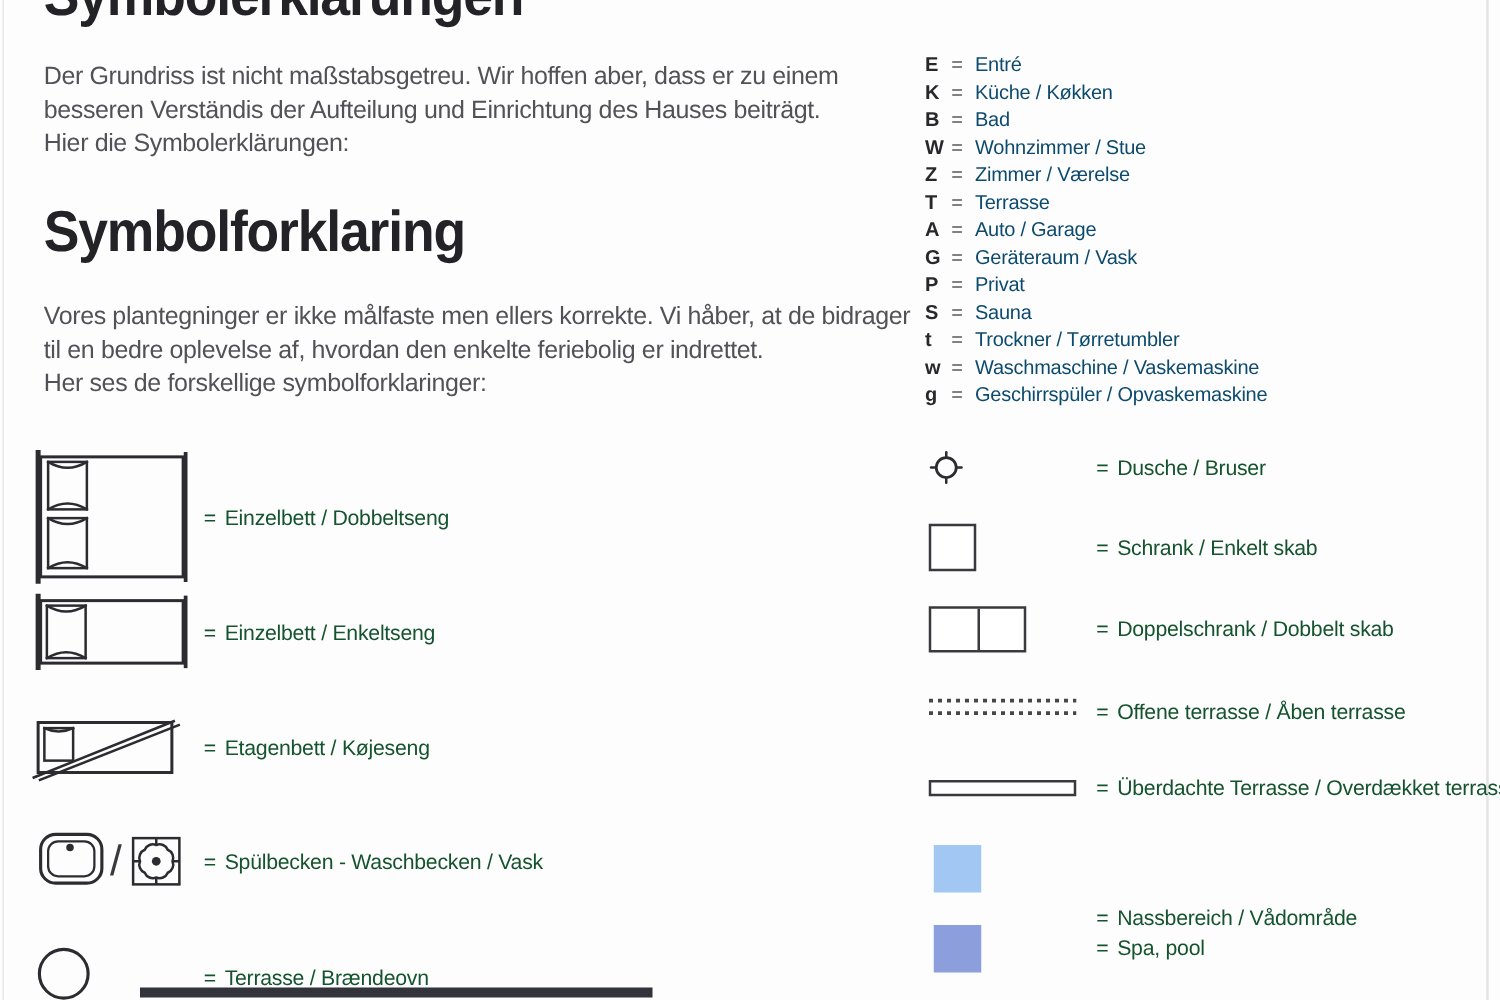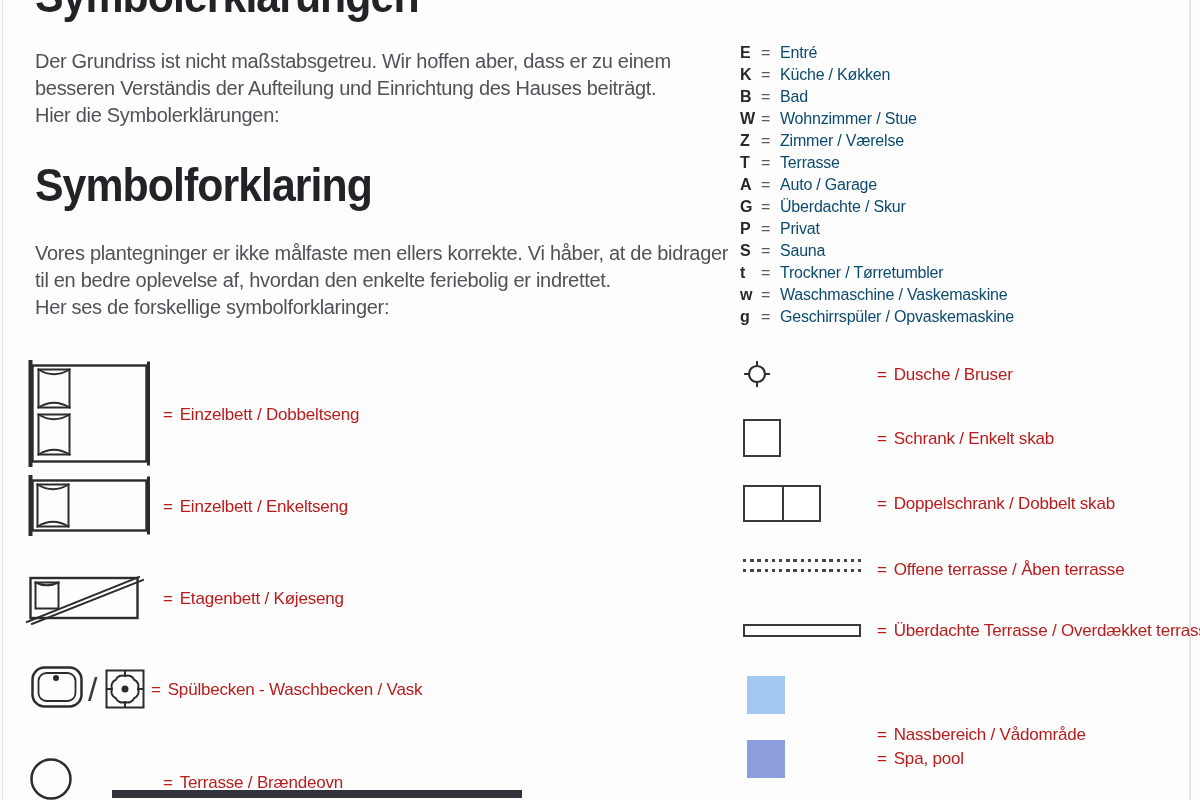--- a/index.html
+++ b/index.html
@@ -11,21 +11,21 @@
   .edge.right { left:1189px; }
   .h1 { position:absolute; left:35px; color:#232327; font-size:46px; font-weight:600;
     letter-spacing:-1px; line-height:1; white-space:pre; transform:scaleX(.93); transform-origin:left top; }
   .para { position:absolute; left:35px; color:#515157; font-size:20px; letter-spacing:-0.3px;
     line-height:27px; white-space:pre; }
   .abbr-list { position:absolute; left:740px; top:42px; }
   .abbr-row { display:flex; height:22px; align-items:center; font-size:16px; letter-spacing:-0.2px; }
   .abbr-letter { width:21px; font-weight:700; color:#28282c; }
   .abbr-eq { width:19px; color:#5a5a5e; }
   .abbr-label { color:#0c4a6e; }
-  .sym-label { position:absolute; color:#b91c1c; font-size:17px; letter-spacing:-0.2px; white-space:pre; }
+  .sym-label { position:absolute; color:#14532d; font-size:17px; letter-spacing:-0.2px; white-space:pre; }
   .sym-label .eq { margin-right:7px; }
   svg { display:block; overflow:visible; }
   .stroke { stroke:#2c2c30; fill:none; }
   .box { position:absolute; border:2px solid #3a3a3e; background:#fff; }
   .dbox-divider { position:absolute; left:50%; top:0; bottom:0; width:2px; background:#3a3a3e; }
   .dotrow { position:absolute; left:0; right:0; height:3px;
     background:repeating-linear-gradient(90deg,#47474b 0 3.5px,transparent 3.5px 7.2px); }
   .swatch { position:absolute; width:38px; height:38px; }
   .bottom-bar { position:absolute; left:112px; top:790px; width:410px; height:8px; background:#33333b; }
   .icon-wrap { position:absolute; }
@@ -81,21 +81,21 @@
         <span class="abbr-label">Terrasse</span>
       </div>
     <div class="abbr-row">
         <span class="abbr-letter">A</span>
         <span class="abbr-eq">=</span>
         <span class="abbr-label">Auto / Garage</span>
       </div>
     <div class="abbr-row">
         <span class="abbr-letter">G</span>
         <span class="abbr-eq">=</span>
-        <span class="abbr-label">Überdachte / Skur</span>
+        <span class="abbr-label">Geräteraum / Vask</span>
       </div>
     <div class="abbr-row">
         <span class="abbr-letter">P</span>
         <span class="abbr-eq">=</span>
         <span class="abbr-label">Privat</span>
       </div>
     <div class="abbr-row">
         <span class="abbr-letter">S</span>
         <span class="abbr-eq">=</span>
         <span class="abbr-label">Sauna</span>
@@ -177,21 +177,21 @@
         <rect x="1.5" y="1.5" width="37" height="37" stroke-width="2"></rect>
         <path stroke-width="2" d="M33 20 A7 7 0 0 1 29.2 29.2 A7 7 0 0 1 20 33 A7 7 0 0 1 10.8 29.2 A7 7 0 0 1 7 20 A7 7 0 0 1 10.8 10.8 A7 7 0 0 1 20 7 A7 7 0 0 1 29.2 10.8 A7 7 0 0 1 33 20 Z"></path>
         <line x1="1.5" y1="20" x2="7" y2="20" stroke-width="2"></line>
         <line x1="33" y1="20" x2="38.5" y2="20" stroke-width="2"></line>
         <line x1="20" y1="1.5" x2="20" y2="7" stroke-width="2"></line>
         <line x1="20" y1="33" x2="20" y2="38.5" stroke-width="2"></line>
         <circle cx="20" cy="20" r="3.5" fill="#2c2c30" stroke="none"></circle>
       </g>
     </svg>
   </div>
-  <div class="sym-label" style="left:151px; top:680px;text-align:right;"><span class="eq">=</span><span>Spülbecken - Waschbecken / Vask</span></div>
+  <div class="sym-label" style="left:163px; top:680px;text-align:right;"><span class="eq">=</span><span>Spülbecken - Waschbecken / Vask</span></div>
 
   <div class="icon-wrap" style="left:30px; top:758px;">
     <svg width="42" height="42" viewBox="0 0 42 42">
       <circle class="stroke" cx="21" cy="21" r="19.5" stroke-width="2.5"></circle>
     </svg>
   </div>
   <div class="sym-label" style="left:163px; top:773px;"><span class="eq">=</span><span>Terrasse / Brændeovn</span></div>
 
   <div class="icon-wrap" style="left:744px; top:361px;">
     <svg width="26" height="26" viewBox="0 0 26 26">

